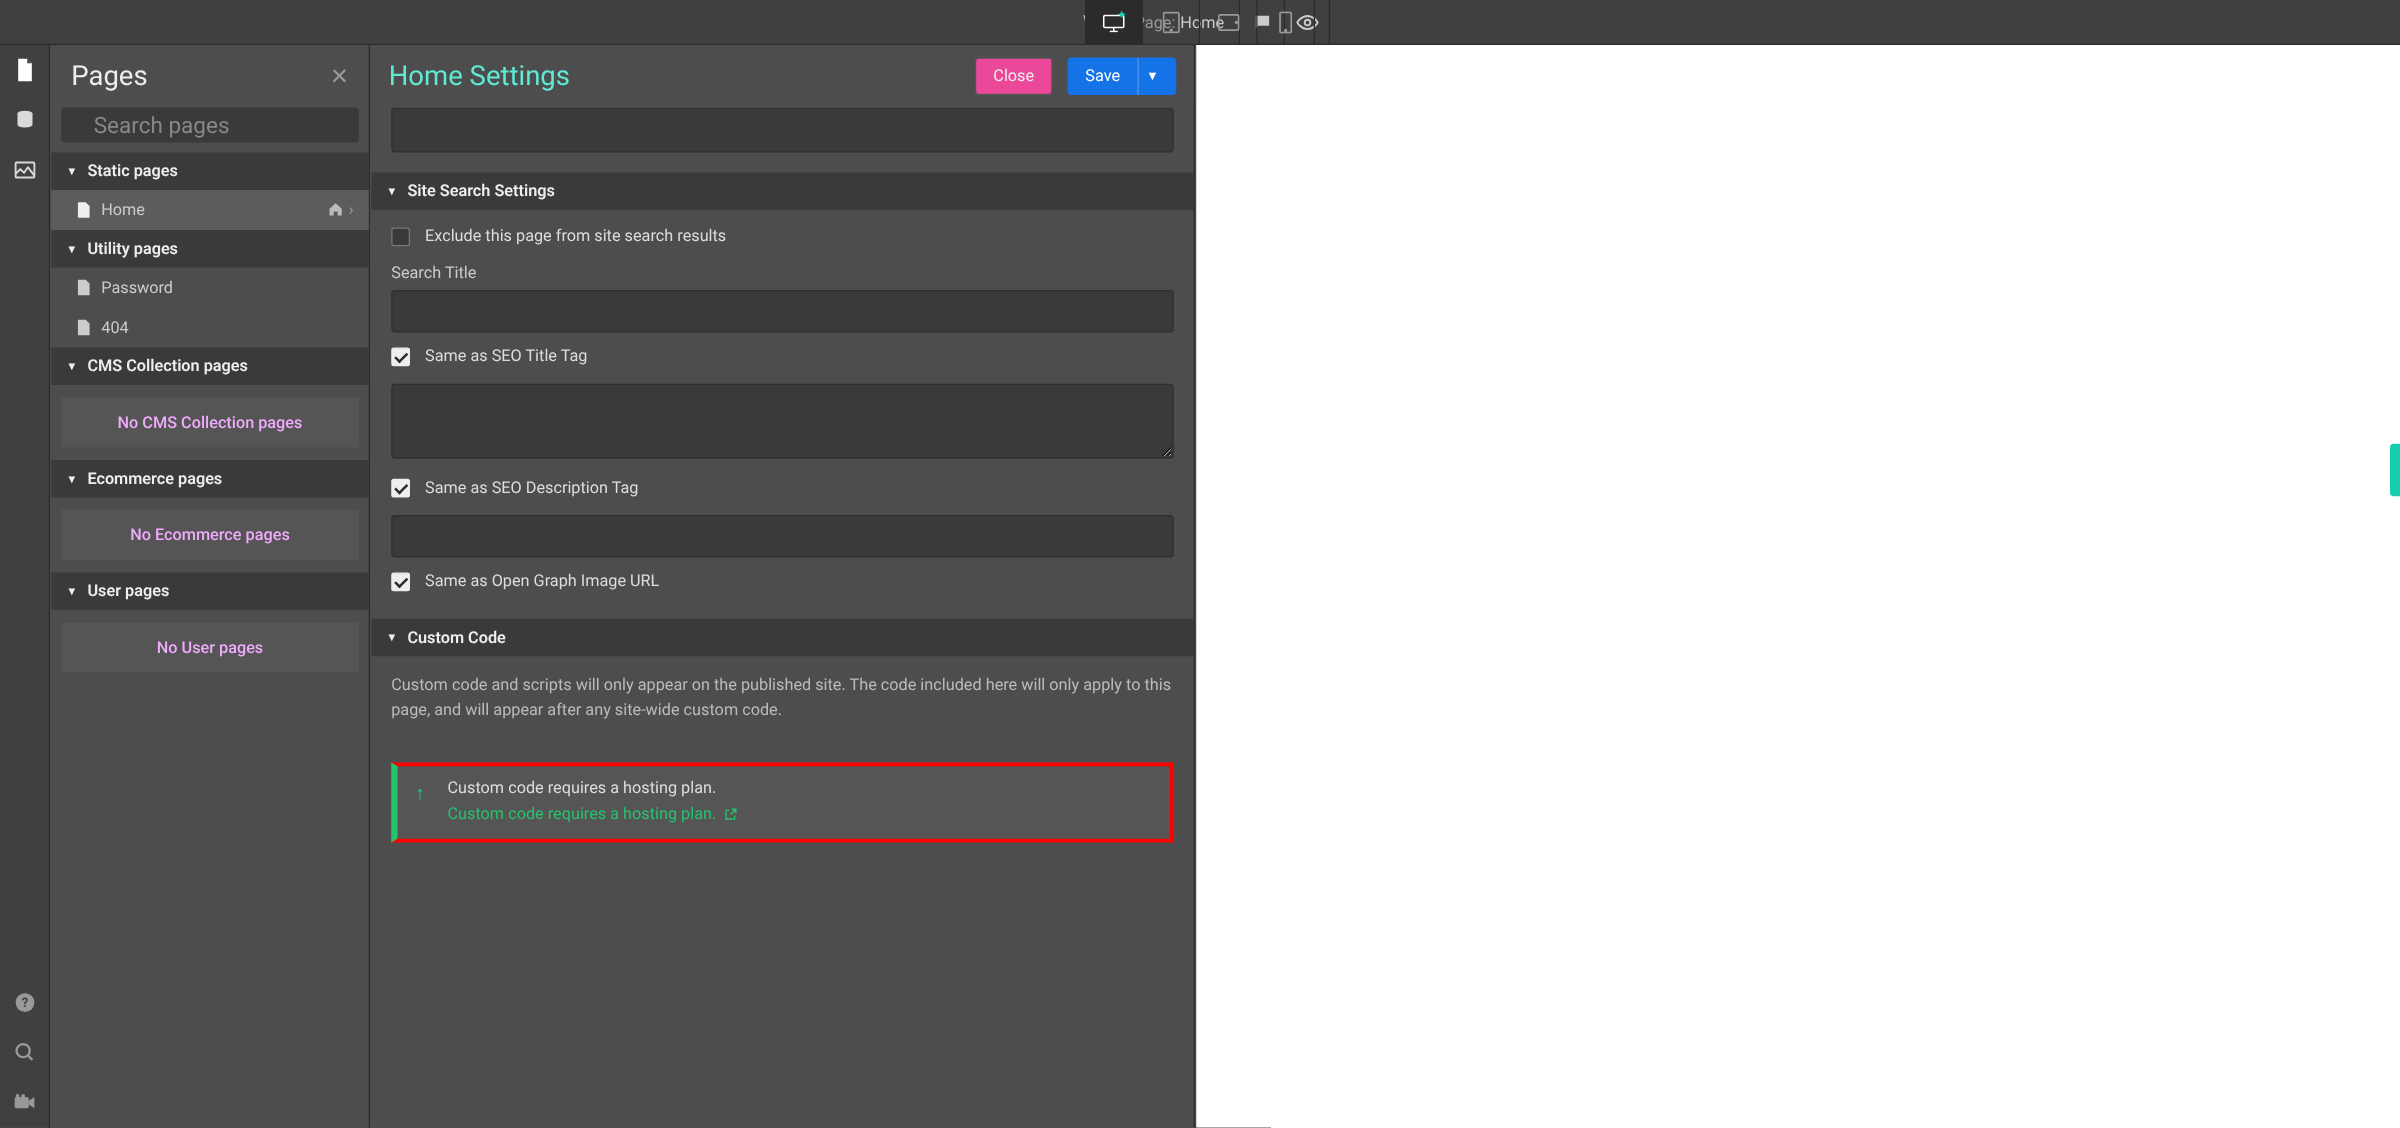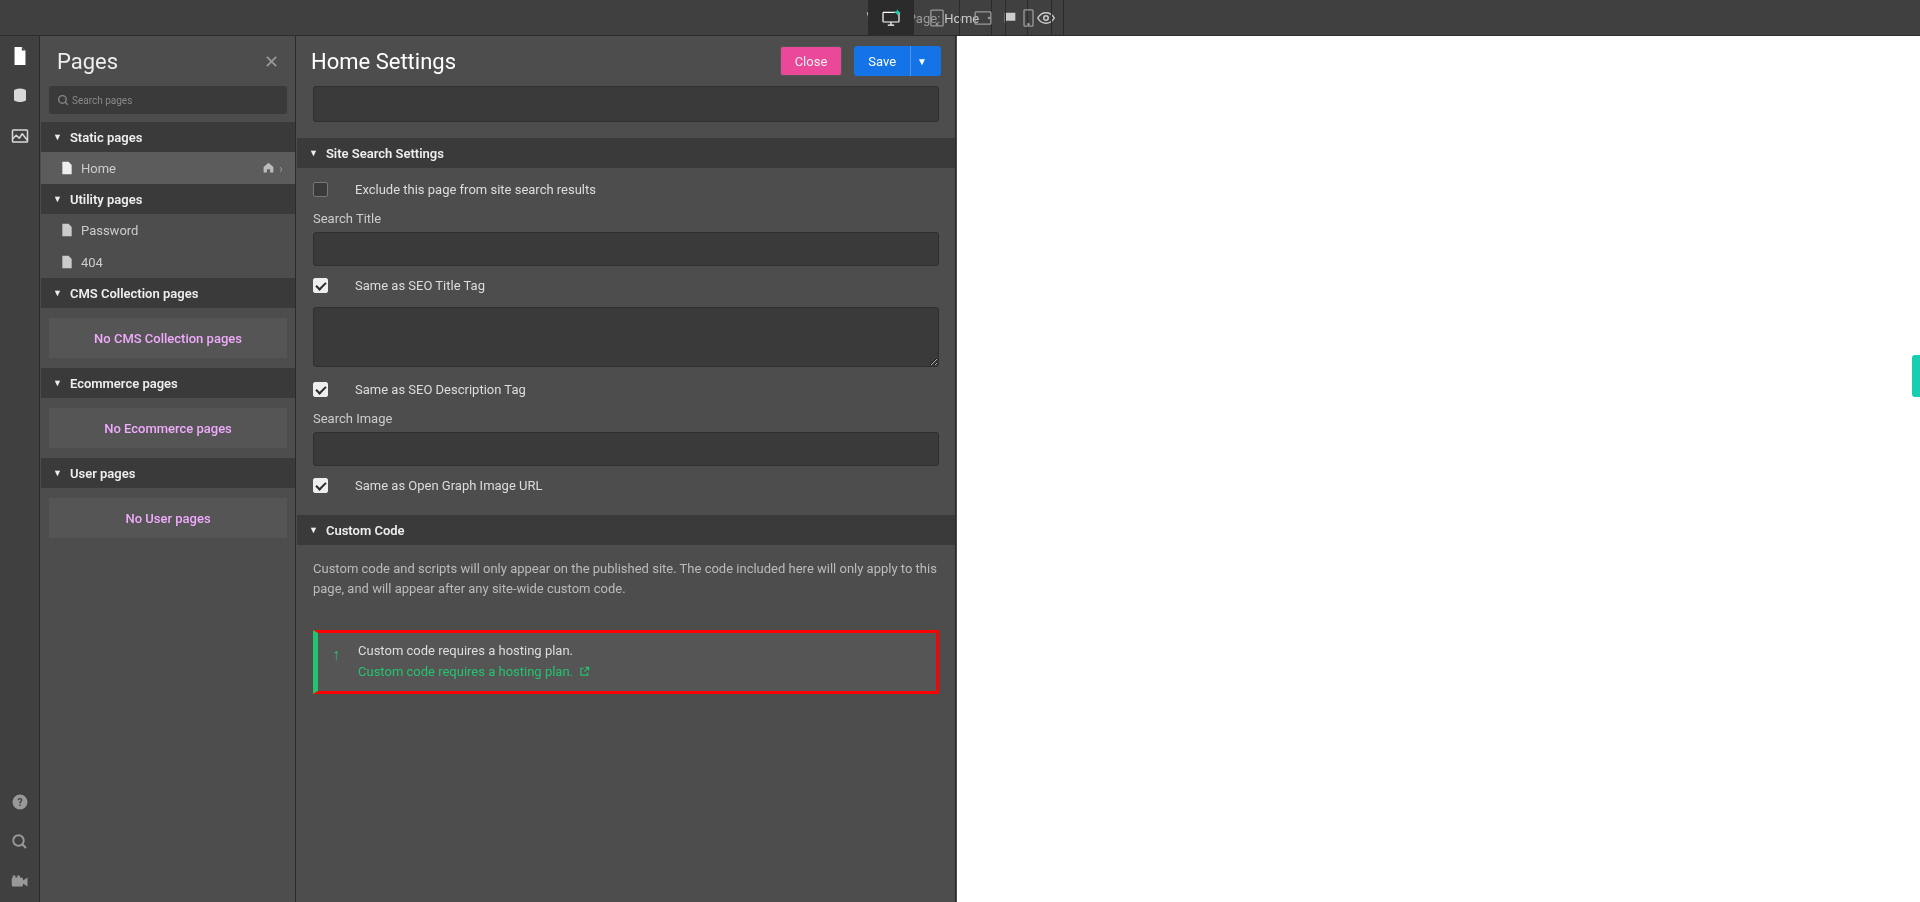--- a/index.html
+++ b/index.html
@@ -26,49 +26,49 @@
 .rail-btn { width: 40px; height: 40px; display: flex; align-items: center; justify-content: center; color: #d9d9d9; }
 .rail-btn.active { color: #fff; }
 .rail-spacer { flex: 1; }
 
 
 .pages-panel { position: absolute; left: 41px; top: 36px; bottom: 0; width: 255px; background: #4d4d4d; border-right: 1px solid #2b2b2b; }
 .pages-header { height: 50px; display: flex; align-items: center; padding: 0 16px; font-size: 22px; color: #eee; }
 .pages-header .x { margin-left: auto; color: #999; font-size: 18px; cursor: pointer; }
 .search-wrap { padding: 0 8px 8px; }
 .search-box { background: #3a3a3a; border-radius: 3px; height: 28px; display: flex; align-items: center; padding: 0 8px; color: #888; }
-.search-box input { background: transparent; border: none; outline: none; color: #ccc; margin-left: 2px; flex: 1; font-size: 10px; }
+.search-box input { background: transparent; border: none; outline: none; color: #ccc; margin-left: 18px; flex: 1; font-size: 18px; }
 .search-box input::placeholder { color: #888; }
 .section-hdr { background: #3a3a3a; height: 30px; display: flex; align-items: center; padding: 0 12px; font-weight: 600; color: #eee; font-size: 13px; }
 .section-hdr .caret { margin-right: 8px; font-size: 9px; }
 .page-item { height: 32px; display: flex; align-items: center; padding: 0 12px 0 20px; color: #ccc; }
 .page-item.sel { background: #5c5c5c; }
 .page-item .pi-icon { margin-right: 8px; }
 .page-item .pi-actions { margin-left: auto; display: flex; gap: 4px; color: #999; }
 .empty-box { margin: 10px 8px; background: #555; height: 40px; display: flex; align-items: center; justify-content: center; color: #f0abfc; font-weight: 500; }
 
 
 .settings-panel { position: absolute; left: 297px; top: 36px; bottom: 0; width: 659px; background: #4d4d4d; border-right: 1px solid #2b2b2b; overflow-y: auto; }
 .settings-topbar { height: 50px; display: flex; align-items: center; padding: 0 14px; position: sticky; top: 0; background: #4d4d4d; z-index: 2; }
-.settings-title { font-size: 22px; color: #ffffff; }
+.settings-title { font-size: 22px; color: #5eead4; }
 .settings-actions { margin-left: auto; display: flex; gap: 12px; }
 .btn { height: 30px; padding: 0 14px; display: flex; align-items: center; border-radius: 3px; font-size: 13px; cursor: pointer; }
 .btn-close { background: #ec4899; border: 1px solid #555; color: #eee; }
 .btn-save { background: #1473e6; color: #fff; display: flex; gap: 10px; }
 .btn-save .sep { width: 1px; height: 30px; background: rgba(255,255,255,.25); margin: 0 -4px 0 4px; }
 .btn-save .chev { font-size: 10px; }
 
 .stub-input { margin: 0 16px 16px; height: 36px; background: #3a3a3a; border-radius: 3px; border: 1px solid #2f2f2f; }
 
 .collapse-hdr { background: #3a3a3a; height: 30px; display: flex; align-items: center; padding: 0 12px; font-weight: 600; color: #eee; }
 .collapse-hdr .caret { margin-right: 8px; font-size: 9px; }
 
 .section-body { padding: 14px 16px 8px; }
 .desc { color: #bbb; line-height: 1.5; margin-bottom: 14px; }
-.cb-row { display: flex; align-items: center; gap: 27px; margin-bottom: 14px; color: #ddd; }
+.cb-row { display: flex; align-items: center; gap: 12px; margin-bottom: 14px; color: #ddd; }
 .cb { width: 15px; height: 15px; border: 1px solid #777; border-radius: 2px; background: #3a3a3a; display: inline-flex; align-items: center; justify-content: center; }
 .cb.checked { background: #eee; border-color: #eee; }
 .cb.checked::after { content: ''; width: 4px; height: 8px; border: solid #2b2b2b; border-width: 0 2px 2px 0; transform: rotate(45deg); margin-top: -2px; }
 .fld-label { color: #ccc; margin-bottom: 6px; display: block; }
 .inp { width: 100%; height: 34px; background: #3a3a3a; border: 1px solid #2f2f2f; border-radius: 3px; color: #ccc; padding: 0 8px; font-size: 13px; }
 textarea.inp { height: 60px; padding: 6px 8px; resize: vertical; }
 
 .notice-box { margin: 10px 16px 16px; border: 3px solid #ff0000; border-left: 5px solid #26c36f; background: #555; padding: 10px 14px 12px 40px; position: relative; }
 .notice-box .arrow { position: absolute; left: 14px; top: 12px; color: #26c36f; font-size: 16px; }
 .notice-box .l1 { color: #ddd; margin-bottom: 6px; }
@@ -306,21 +306,20 @@
       <span class="cb checked"></span>
       <span>Same as SEO Title Tag</span>
     </div>
 
     <textarea class="inp" disabled="" style=""></textarea>
     <div class="cb-row" style="margin-top:12px">
       <span class="cb checked"></span>
       <span>Same as SEO Description Tag</span>
     </div>
 
-    <label class="fld-label">Search Image</label>
     <input class="inp" disabled="" style="">
     <div class="cb-row" style="margin-top:12px">
       <span class="cb checked"></span>
       <span>Same as Open Graph Image URL</span>
     </div>
   </div>
 
   <div class="collapse-hdr">
       <span class="caret">▼</span>
       <span>Custom Code</span>

